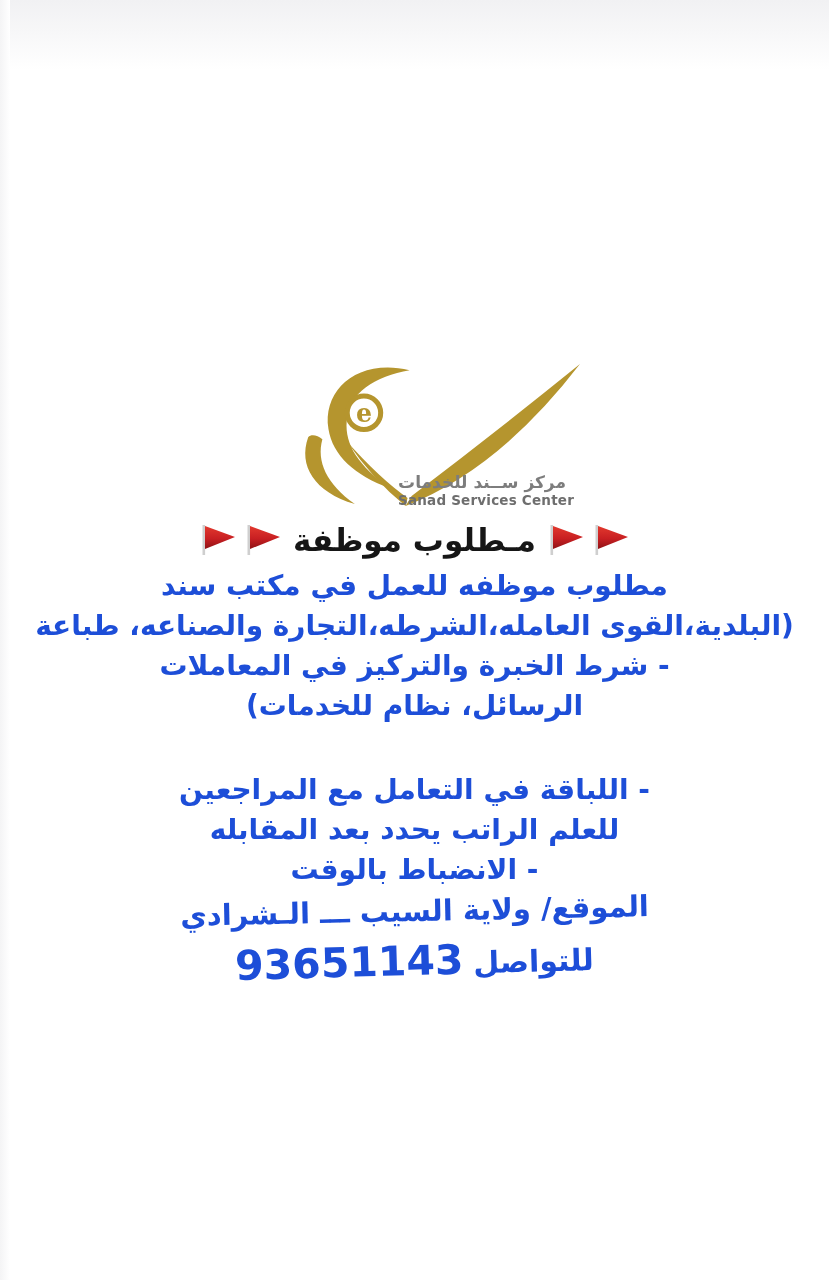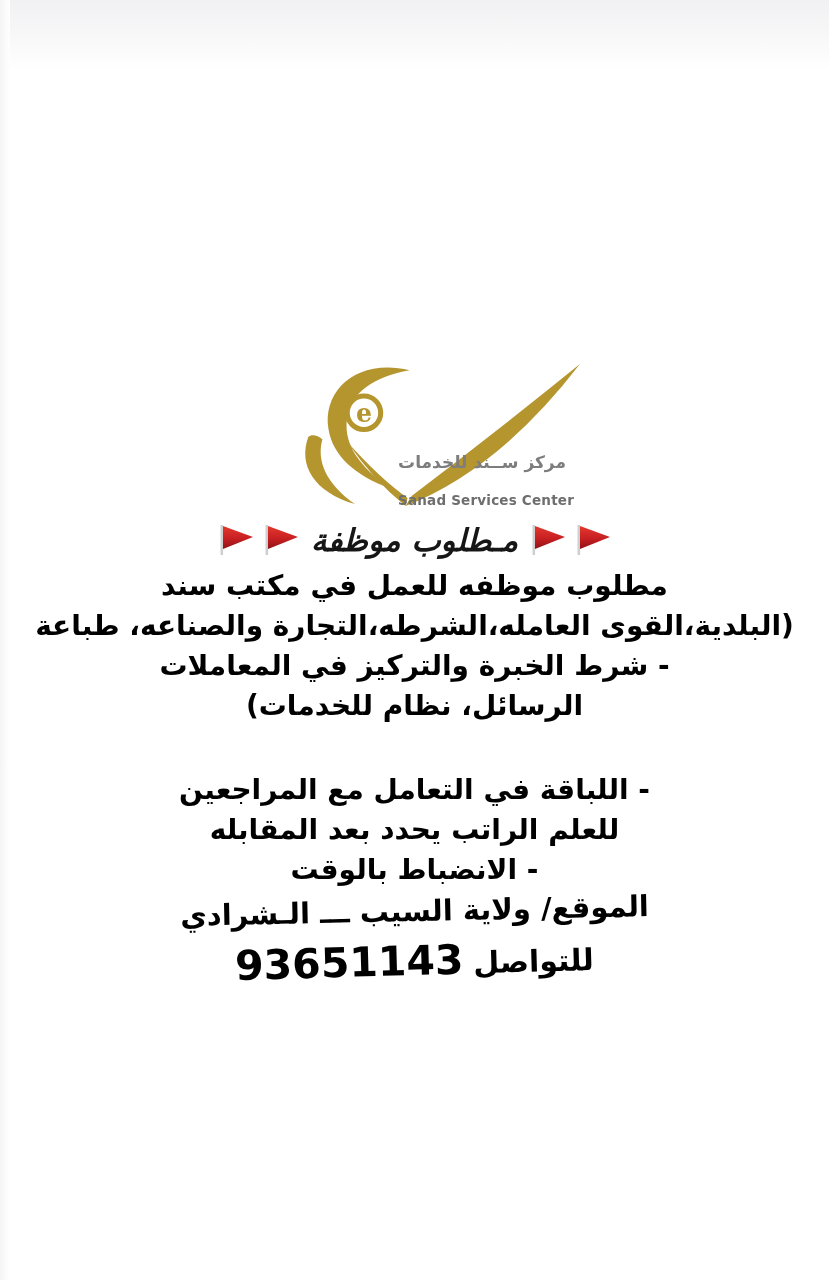--- a/index.html
+++ b/index.html
@@ -27,37 +27,37 @@
   .logo svg.swoosh { position:absolute; inset:0; }
   .wordmark {
     position:absolute; right:8px; bottom:0px; text-align:left; direction:rtl;
   }
   .wordmark .ar {
     font-size:17px; font-weight:bold; color:#7d7d7d; letter-spacing:0.5px;
     display:block; line-height:20px;
   }
   .wordmark .en {
     font-size:13.5px; font-weight:bold; color:#6e6e6e; direction:ltr;
-    display:block; line-height:16px; letter-spacing:0.2px;margin-top:20px;
+    display:block; line-height:16px; letter-spacing:0.2px;
   }
   
   .heading-row {
     position:absolute; top:516px; left:0; right:0; height:48px;
-    display:flex; justify-content:center; align-items:center; gap:7px;font-style:italic;
+    display:flex; justify-content:center; align-items:center; gap:7px;
   }
   .heading-text {
     font-size:31px; font-weight:bold; color:#161616; margin:0 4px;
     white-space:nowrap;
   }
   .flag { width:38px; height:34px; flex:0 0 auto; }
   
   .content {
     position:absolute; top:566px; left:0; right:0;
     text-align:center; direction:rtl;
-    font-weight:bold; font-size:28px; line-height:40px; color:#000000;
+    font-weight:bold; font-size:28px; line-height:40px; color:#1d4ed8;
   }
   .content .line { display:block; white-space:nowrap; }
   .req-block { margin-top:44px; }
   .location-line { font-size:29px; line-height:42px; white-space:nowrap;
     transform:rotate(-1.2deg); }
   .location-name { letter-spacing:7px; }
   .contact-line { margin-top:2px; line-height:54px; white-space:nowrap;
     transform:rotate(-1.6deg); }
   .contact-label { font-size:30px; }
   .phone-number { font-size:41px; letter-spacing:2px; }

